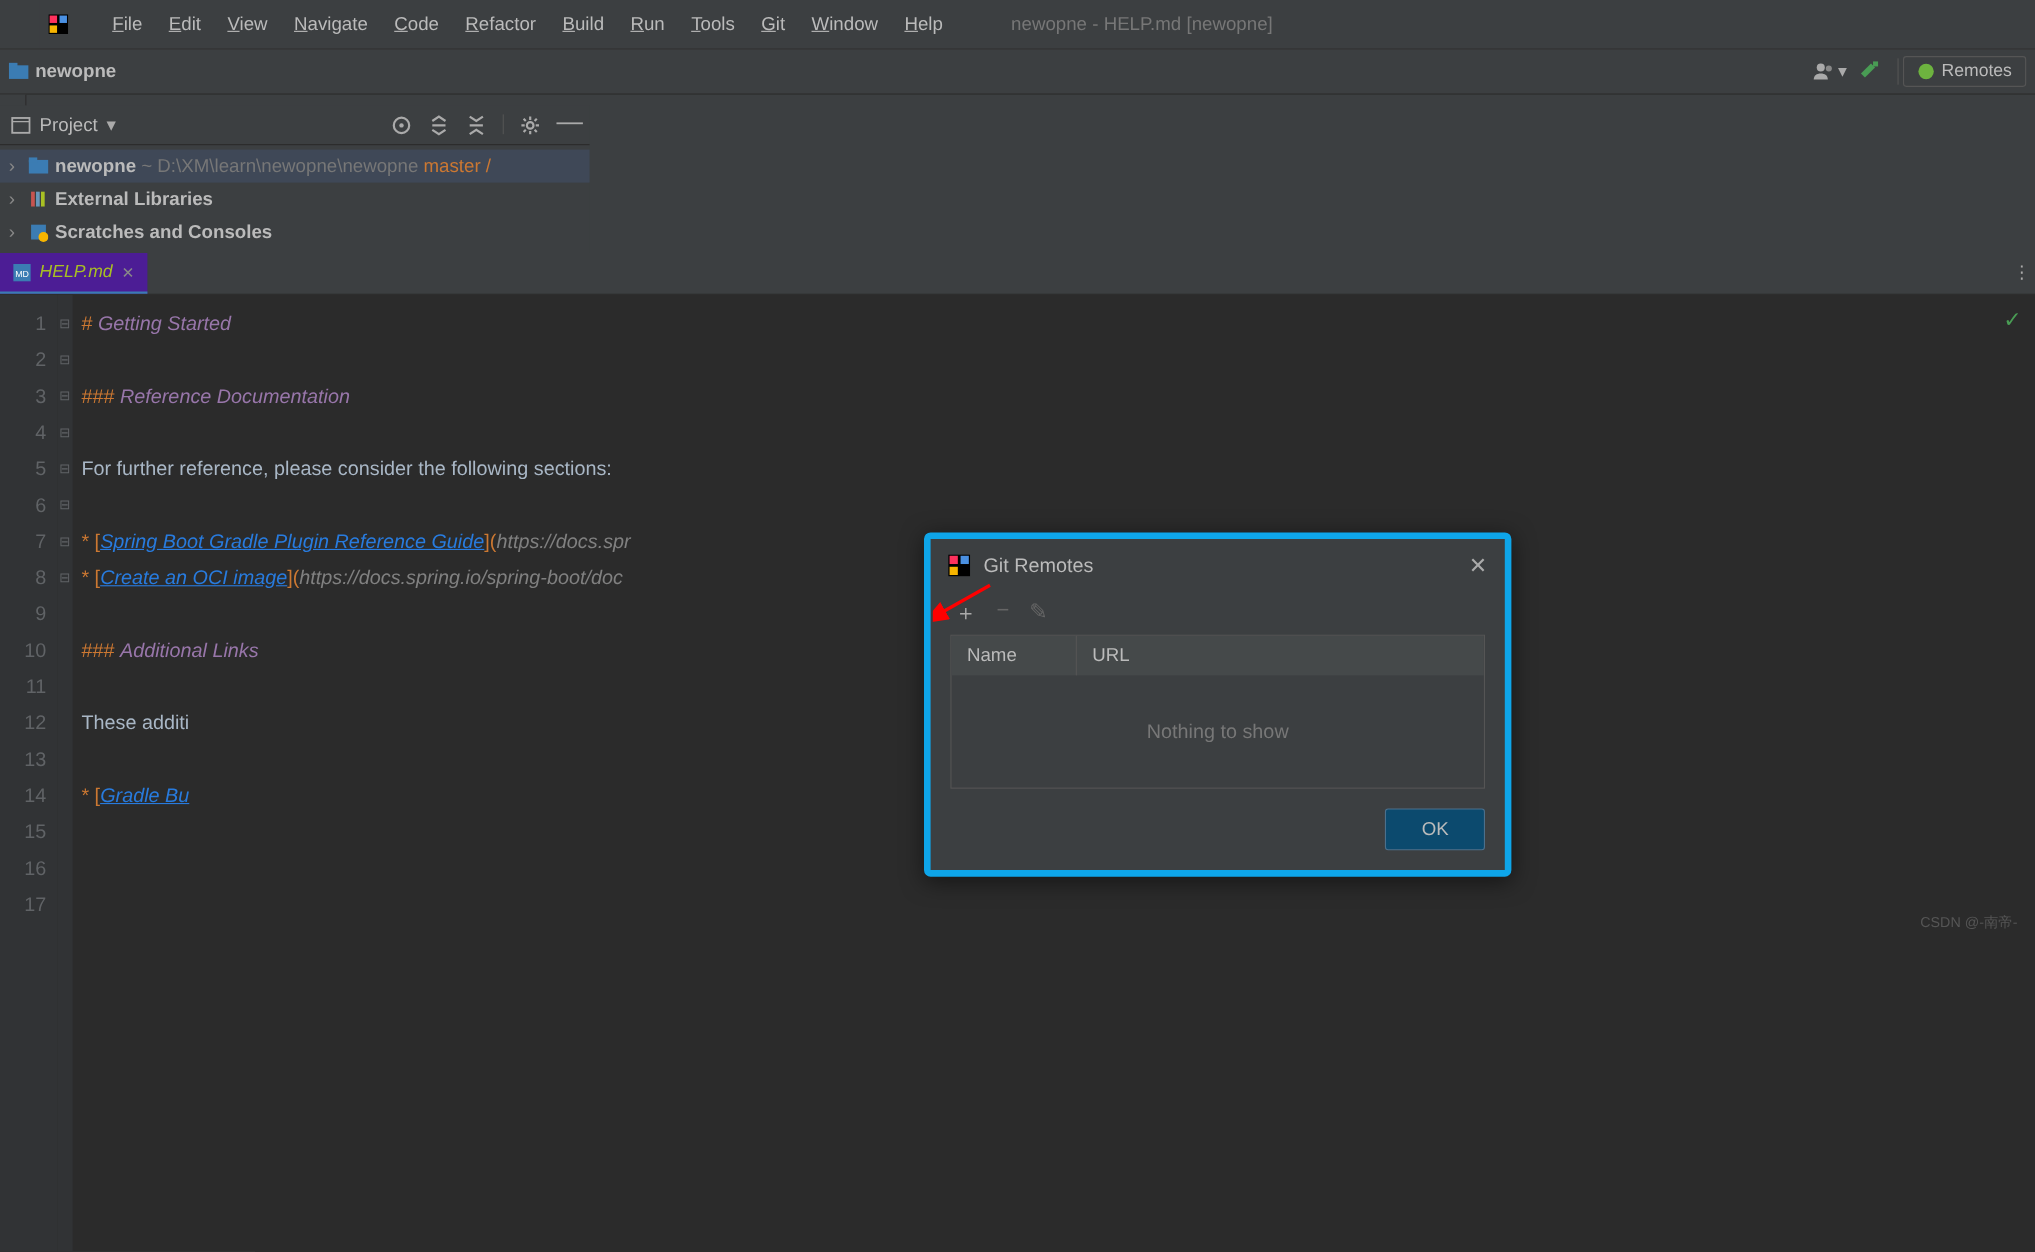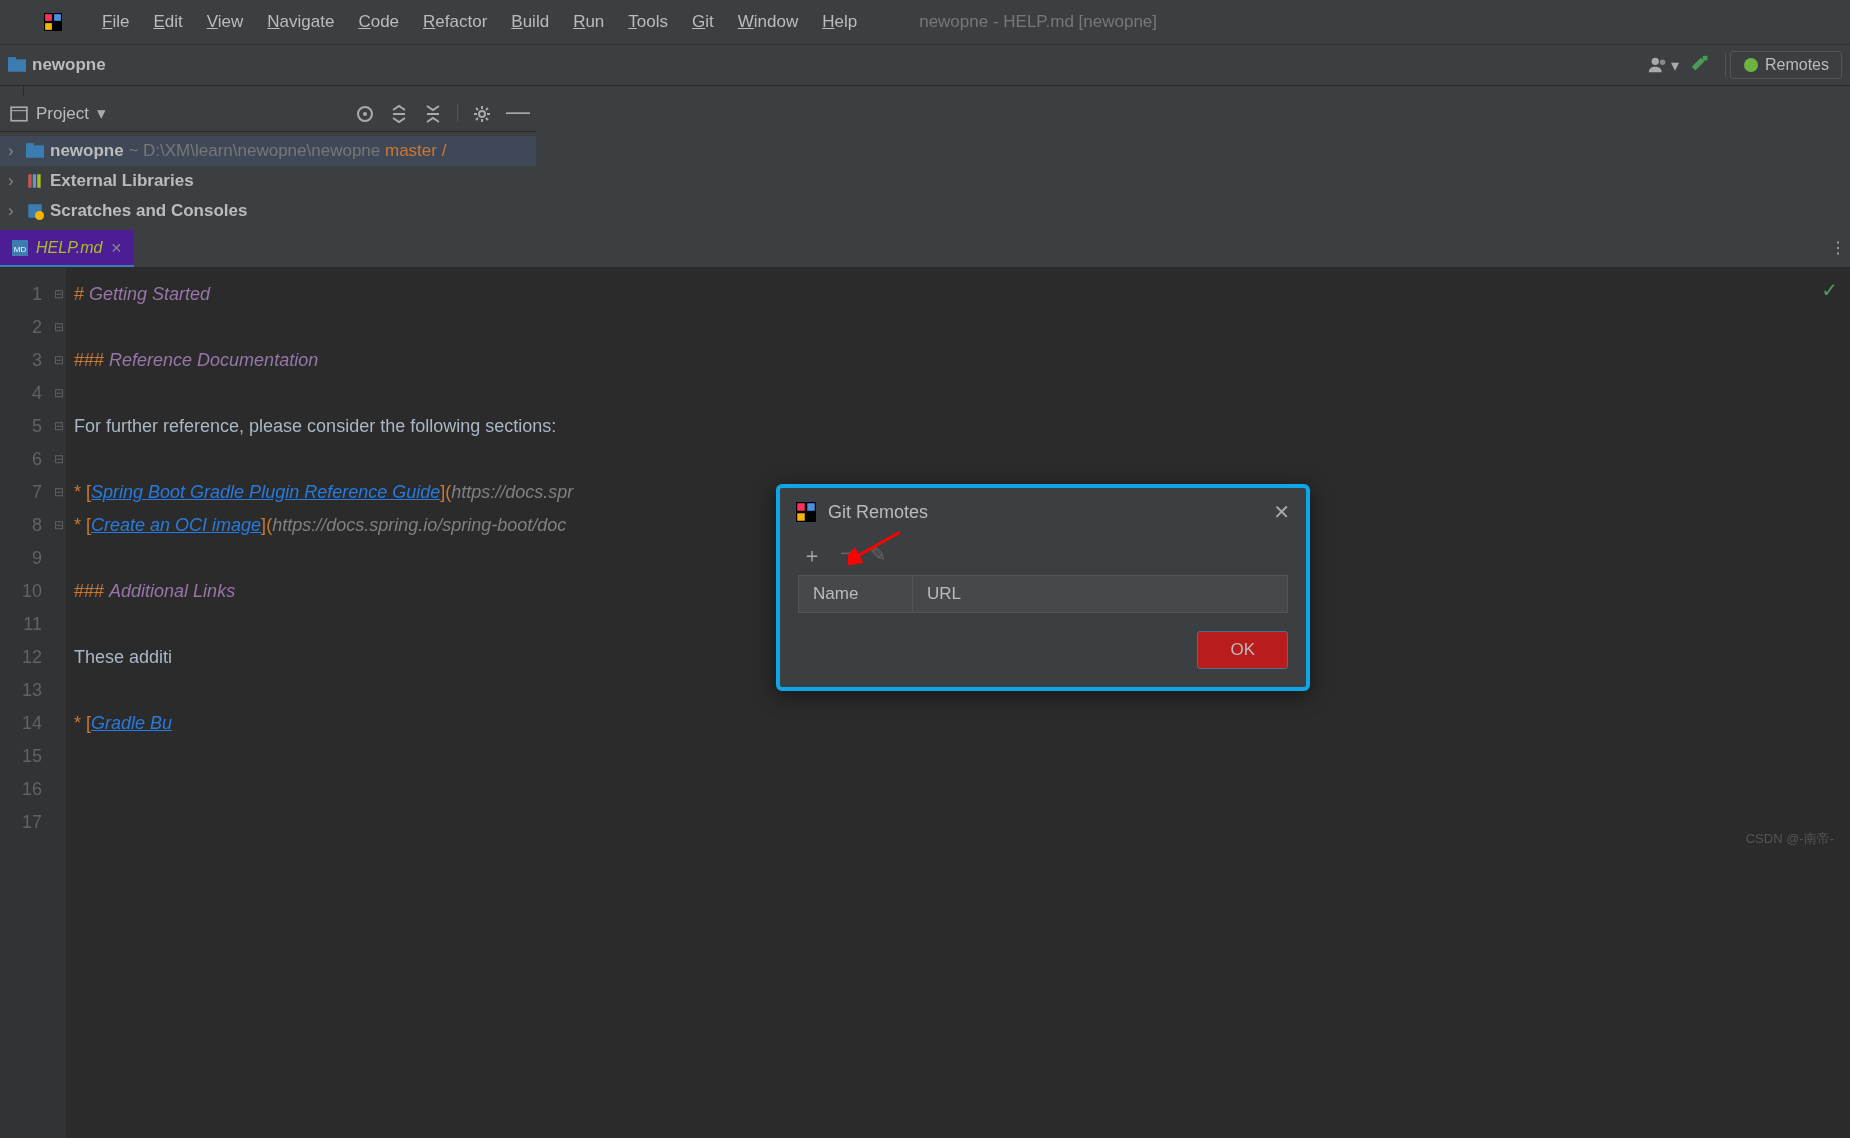--- a/index.html
+++ b/index.html
@@ -43,36 +43,36 @@
 .code { flex: 1; padding: 10px 0 16px 8px; font-family: 'Consolas', monospace; font-size: 18px; line-height: 33px; white-space: nowrap; overflow: hidden; }
 .code-line {}
 .md-punct { color: #cc7832; }
 .md-header { color: #9876aa; font-style: italic; }
 .md-text { color: #a9b7c6; }
 .md-link { color: #287bde; font-style: italic; text-decoration: underline; }
 .md-url { color: #808080; font-style: italic; }
 .checkmark { position:absolute; top:10px; right:12px; color:#499c54; font-size:20px;}
 .right-rail { width:20px; background:#3c3f41;}
 .kebab { position:absolute; top:8px; right:4px; color:#aaa; cursor:pointer;}
-.dialog { position: absolute; left: 776px; top: 484px; width: 534px; background: #3c3f41; border: 4px solid #0ea5e9; border-radius: 6px; box-shadow: 0 4px 20px rgba(0,0,0,0.5); z-index: 100; }
+.dialog { position: absolute; left: 840px; top: 484px; width: 534px; background: #3c3f41; border: 6px solid #0ea5e9; border-radius: 6px; box-shadow: 0 4px 20px rgba(0,0,0,0.5); z-index: 100; }
 .dialog-title-bar { height: 48px; display: flex; align-items: center; padding: 0 16px; gap: 12px; }
 .dialog-title { font-size: 18px; color: #bbbbbb; flex: 1; }
 .dialog-close { color: #aaa; cursor: pointer; font-size: 20px; }
 .dialog-body { padding: 0 18px 18px 18px; }
 .dialog-toolbar { display: flex; gap: 18px; padding: 6px 4px; }
 .dialog-tool { color: #aaa; cursor: pointer; font-size: 20px; }
 .dialog-tool.dim { color: #666; }
 .table { border: 1px solid #555; }
 .table-header { display: flex; background: #45494a; }
 .th { padding: 8px 14px; font-size: 17px; color: #bbb; border-right: 1px solid #555; }
 .th:first-child { width: 114px; }
 .th:last-child { flex: 1; border-right: none; }
 .table-body { height: 102px; display: flex; align-items: center; justify-content: center; color: #777; font-size: 18px; }
 .dialog-footer { display: flex; justify-content: flex-end; padding-top: 18px; }
-.btn-ok { background: #b91c1c; border: 1px solid #4c708c; color: #bbbbbb; padding: 8px 32px; font-size: 17px; border-radius: 3px; cursor: pointer; }
+.btn-ok { background: #0c4a6e; border: 1px solid #4c708c; color: #bbbbbb; padding: 8px 32px; font-size: 17px; border-radius: 3px; cursor: pointer; }
 .arrow-annotation { position: absolute; left: 848px; top: 528px; z-index: 101; pointer-events: none; }
 .watermark { position: absolute; right: 16px; bottom: 290px; font-size: 13px; color: #555; }
 svg { display: block; }
 </style>
 </head>
 <body>
 
 <div class="menubar">
   <svg class="app-icon" viewBox="0 0 16 16">
       <rect width="16" height="16" fill="#000"></rect>
@@ -275,20 +275,21 @@
     <div class="dialog-toolbar">
       <span class="dialog-tool">＋</span>
       <span class="dialog-tool dim">−</span>
       <span class="dialog-tool dim">✎</span>
     </div>
     <div class="table">
       <div class="table-header">
         <div class="th">Name</div>
         <div class="th">URL</div>
       </div>
+      <div class="table-body">Nothing to show</div>
     </div>
     <div class="dialog-footer">
       <button class="btn-ok">OK</button>
     </div>
   </div>
 </div>
 
 <svg class="arrow-annotation" width="60" height="40">
   <defs>
       <marker id="ah" markerWidth="10" markerHeight="10" refX="2" refY="3" orient="auto">

